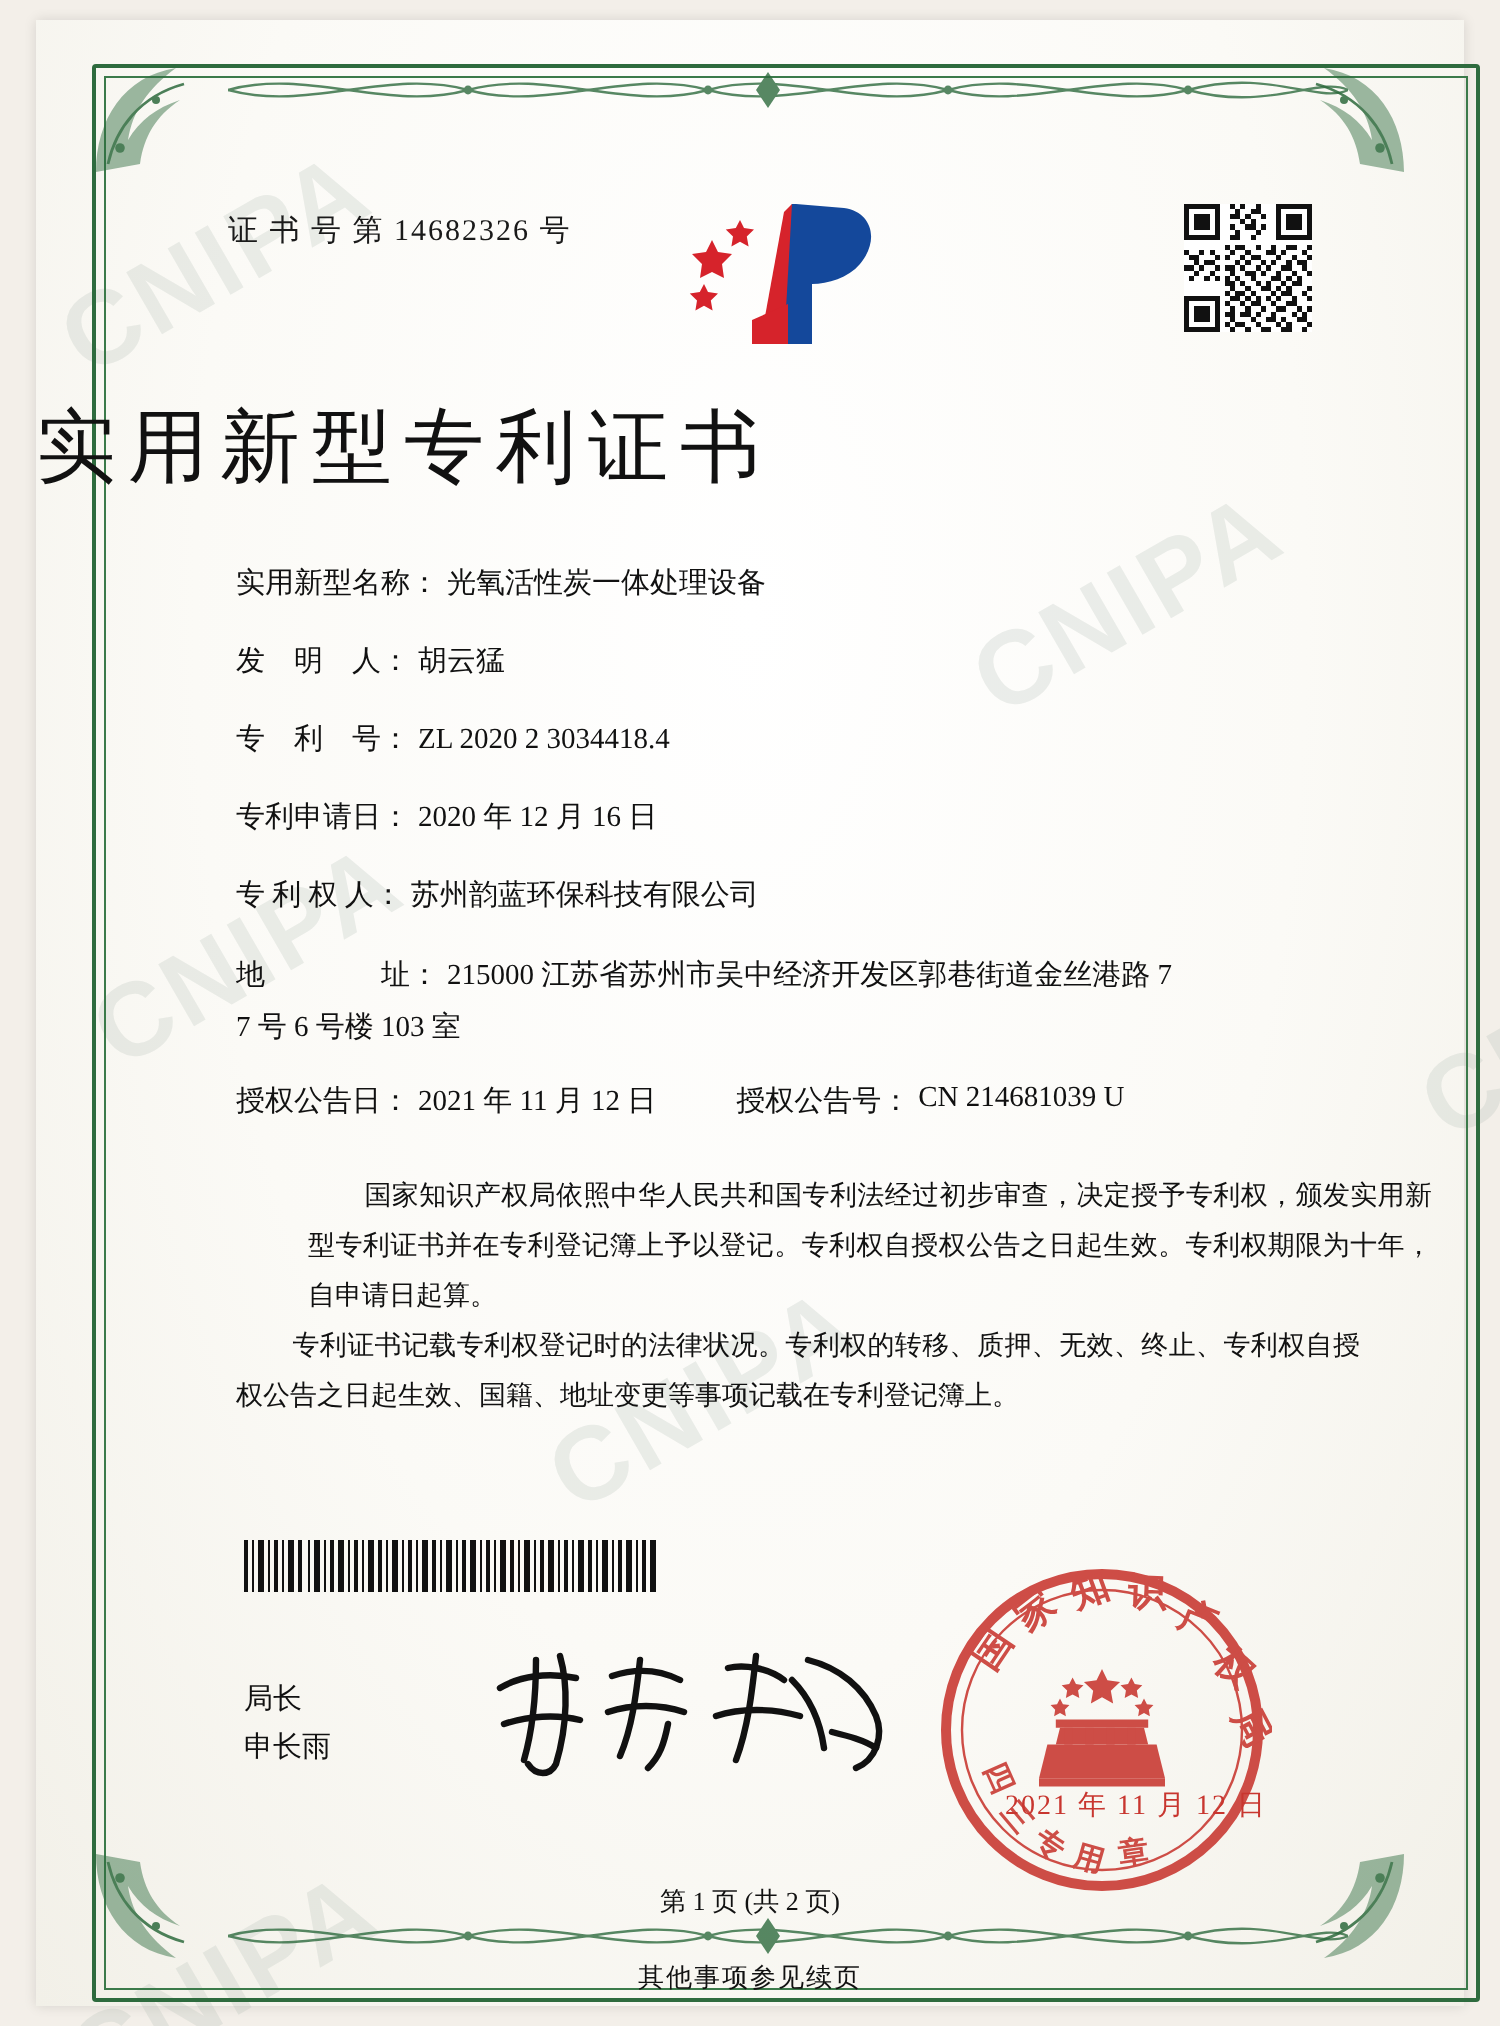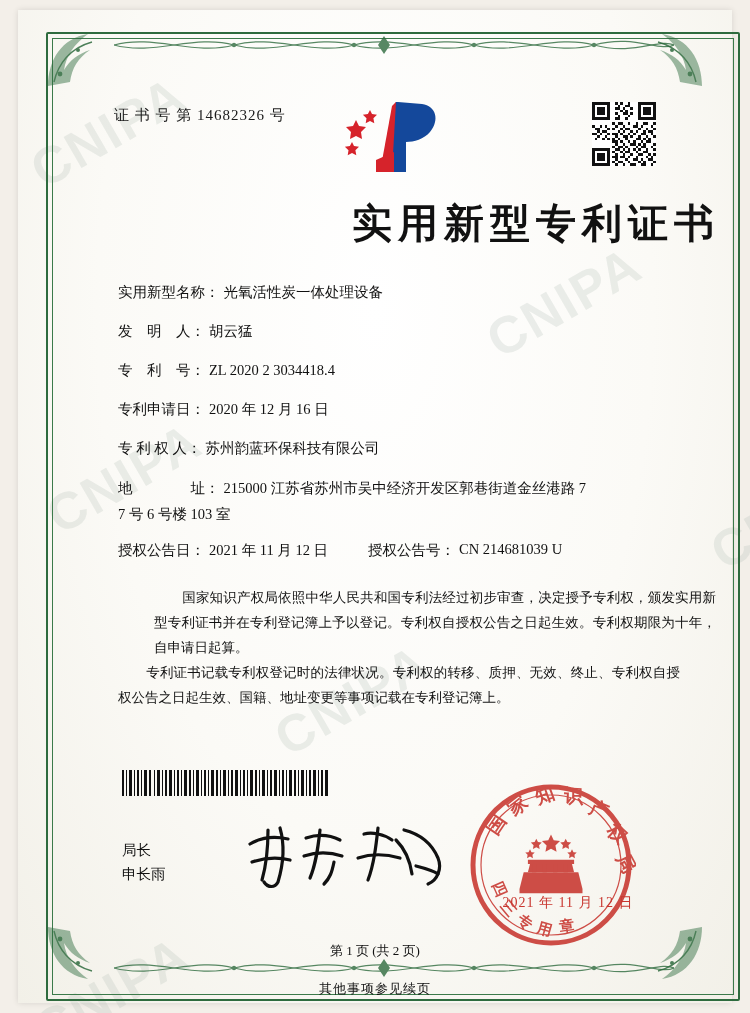--- a/index.html
+++ b/index.html
@@ -48,22 +48,22 @@
 
   
   .cert-no{
     position:absolute;left:96px;top:96px;font-size:15px;color:#1a1a1a;
     letter-spacing:1px;
   }
   .logo{position:absolute;left:322px;top:88px;width:108px;height:78px;}
   .qr{position:absolute;right:76px;top:92px;width:64px;height:64px;}
 
   .title{
-    position:absolute;left:0;right:12px;top:186px;text-align:right;
-    font-size:40px;font-weight:bold;letter-spacing:6px;color:#111;
+    position:absolute;left:0;right:0;top:186px;text-align:left;
+    font-size:40px;font-weight:normal;letter-spacing:6px;color:#111;
     font-family:"Liberation Serif","DejaVu Serif",serif;
   }
 
   
   .fields{position:absolute;left:100px;top:272px;width:560px;font-size:14.5px;color:#111;}
   .row{display:flex;margin-bottom:19px;line-height:20px;}
   .lbl{white-space:pre;}
   .val{margin-left:4px;}
   .row-addr{display:flex;margin-bottom:4px;line-height:22px;}
   .addr-cont{margin-left:0;line-height:22px;margin-bottom:16px;}

